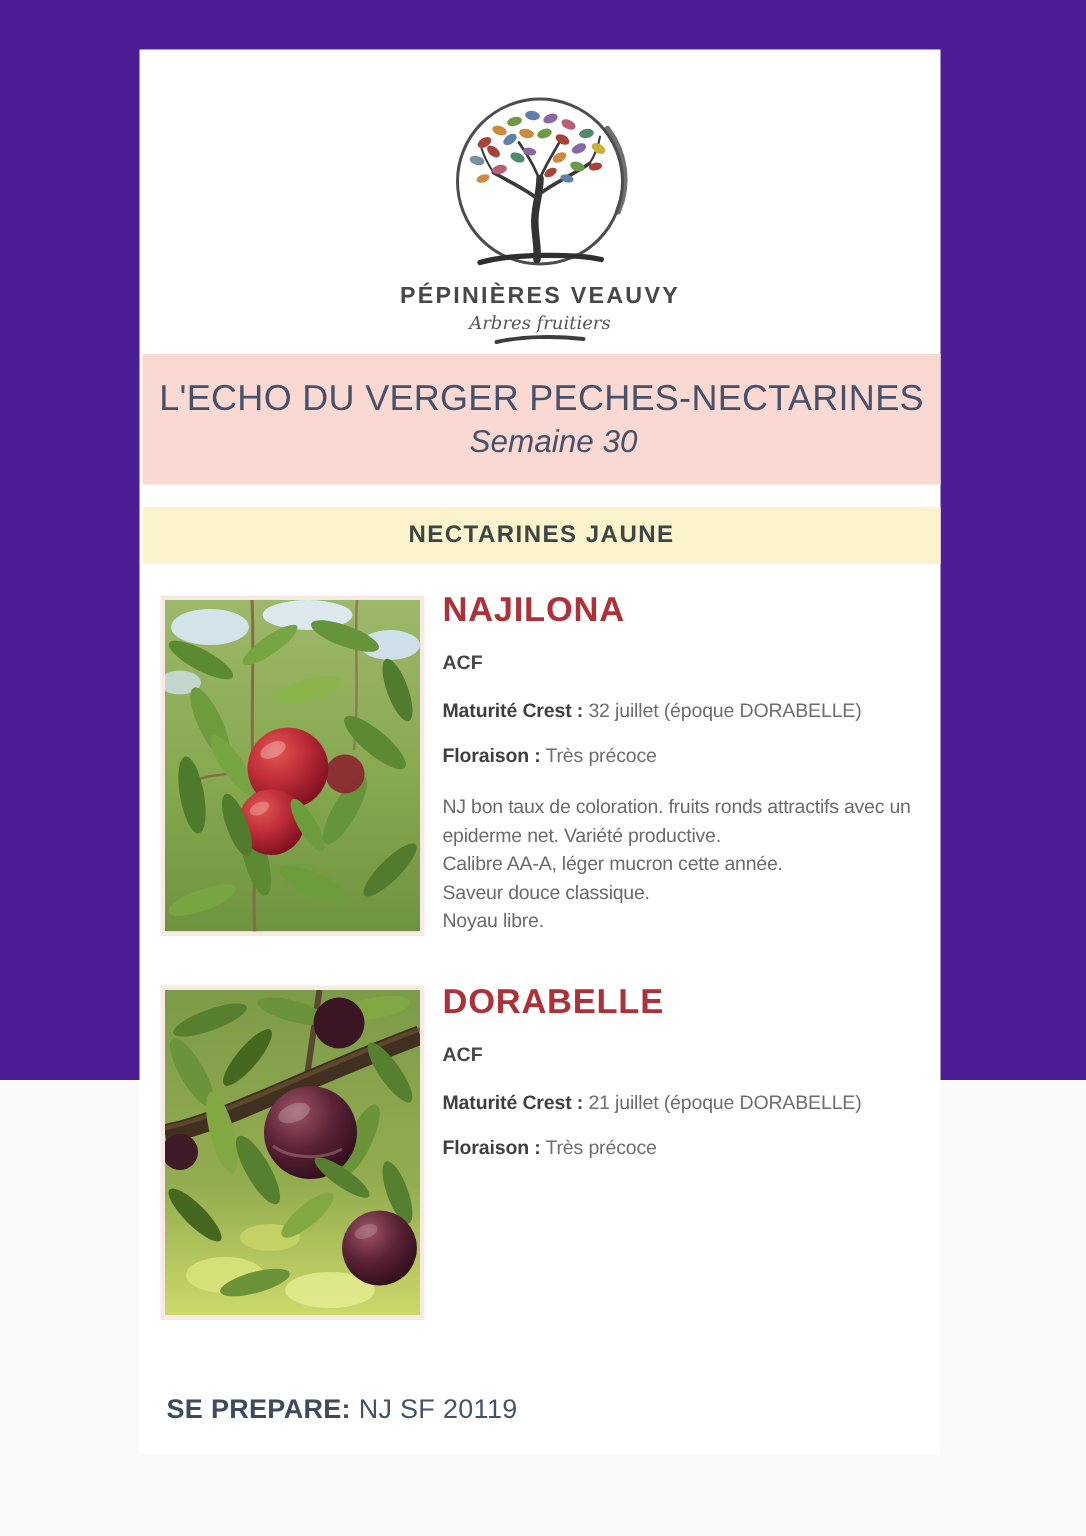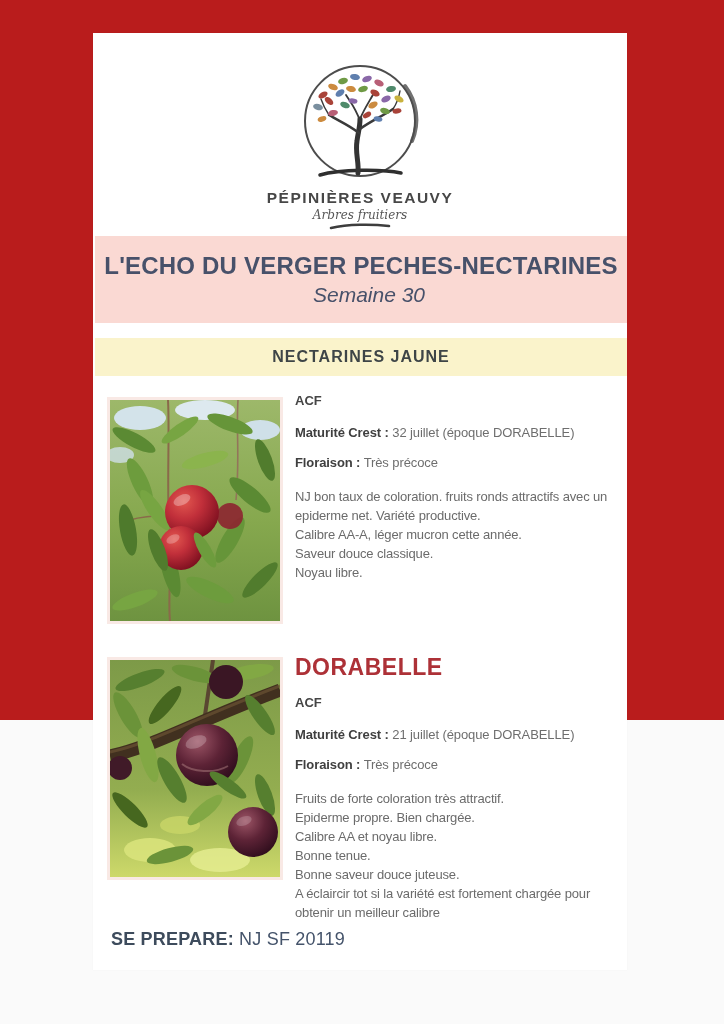--- a/index.html
+++ b/index.html
@@ -3,21 +3,21 @@
 <meta charset="utf-8">
 <style>
   * { margin:0; padding:0; box-sizing:border-box; }
   html,body { width:724px; height:1024px; }
   body {
     font-family:"Liberation Sans", sans-serif;
     background:#fafafa;
     position:relative;
     overflow:hidden;
   }
-  .canvas { position:absolute; left:0; top:0; width:724px; height:720px; background:#b91c1c; }
+  .canvas { position:absolute; left:0; top:0; width:724px; height:720px; background:#4c1d95; }
   .page {
     position:absolute; left:93px; top:33px; width:534px; height:937px;
     background:#ffffff;
     box-shadow:0 0 1px rgba(0,0,0,0.05);
   }
   
   .logo-wrap { position:absolute; left:0; top:28px; width:534px; text-align:center; }
   .logo-svg { display:block; margin:0 auto; }
   .logo-brand {
     margin-top:2px; font-size:15.5px; letter-spacing:1.5px; color:#474747;
@@ -27,21 +27,21 @@
     margin-top:1px; font-size:12px; color:#565656;
     font-family:"DejaVu Serif", serif; font-style:italic;
   }
   .logo-swoosh { display:block; margin:1px auto 0 auto; }
   
   .banner-pink {
     position:absolute; left:2px; top:203px; width:532px; height:87px;
     background:#fad9d3; text-align:center; color:#47516a;
     padding-top:15px;
   }
-  .banner-pink .title { font-size:24px; font-weight:bold; line-height:30px; letter-spacing:0.2px; }
+  .banner-pink .title { font-size:24px; font-weight:normal; line-height:30px; letter-spacing:0.2px; }
   .banner-pink .subtitle { font-size:21px; font-style:italic; line-height:28px;padding-left:16px; }
   .banner-yellow {
     position:absolute; left:2px; top:305px; width:532px; height:38px;
     background:#faf3cb; text-align:center; color:#3e4547;
     line-height:38px; font-size:16px; font-weight:bold; letter-spacing:1px;
   }
   
   .photo-frame {
     position:absolute; left:14px; width:176px;
     border:3px solid #f9e9e5; background:#fff;
@@ -186,20 +186,21 @@
         <ellipse cx="72" cy="100" rx="9" ry="5" fill="#ffffff" opacity="0.30" transform="rotate(-25 72 100)"></ellipse>
         <circle cx="71" cy="148" r="22" fill="url(#nred)"></circle>
         <ellipse cx="63" cy="139" rx="7" ry="4" fill="#ffffff" opacity="0.25" transform="rotate(-25 63 139)"></ellipse>
 
         <ellipse cx="48" cy="150" rx="22" ry="7" fill="#517c2d" transform="rotate(70 48 150)"></ellipse>
         <ellipse cx="95" cy="150" rx="20" ry="6" fill="#6d9c3d" transform="rotate(60 95 150)"></ellipse>
       </svg>
     </div>
 
     <div class="col col-1">
+      <div class="variety-name">NAJILONA</div>
       <div class="breeder">ACF</div>
       <div class="spec-line">
         <span class="lbl">Maturité Crest :</span>
         <span class="val">32 juillet (époque DORABELLE)</span>
       </div>
       <div class="spec-line">
         <span class="lbl">Floraison :</span>
         <span class="val">Très précoce</span>
       </div>
       <div class="desc">NJ bon taux de coloration. fruits ronds attractifs avec un epiderme net. Variété productive.
@@ -265,26 +266,20 @@
       <div class="variety-name">DORABELLE</div>
       <div class="breeder">ACF</div>
       <div class="spec-line">
         <span class="lbl">Maturité Crest :</span>
         <span class="val">21 juillet (époque DORABELLE)</span>
       </div>
       <div class="spec-line">
         <span class="lbl">Floraison :</span>
         <span class="val">Très précoce</span>
       </div>
-      <div class="desc">Fruits de forte coloration très attractif.
-Epiderme propre. Bien chargée.
-Calibre AA et noyau libre.
-Bonne tenue.
-Bonne saveur douce juteuse.
-A éclaircir tot si la variété est fortement chargée pour obtenir un meilleur calibre</div>
     </div>
 
     <div class="footer-line">
       <span class="lbl">SE PREPARE:</span>
       <span class="val">NJ SF 20119</span>
     </div>
 
   </div>
 </div>
 

